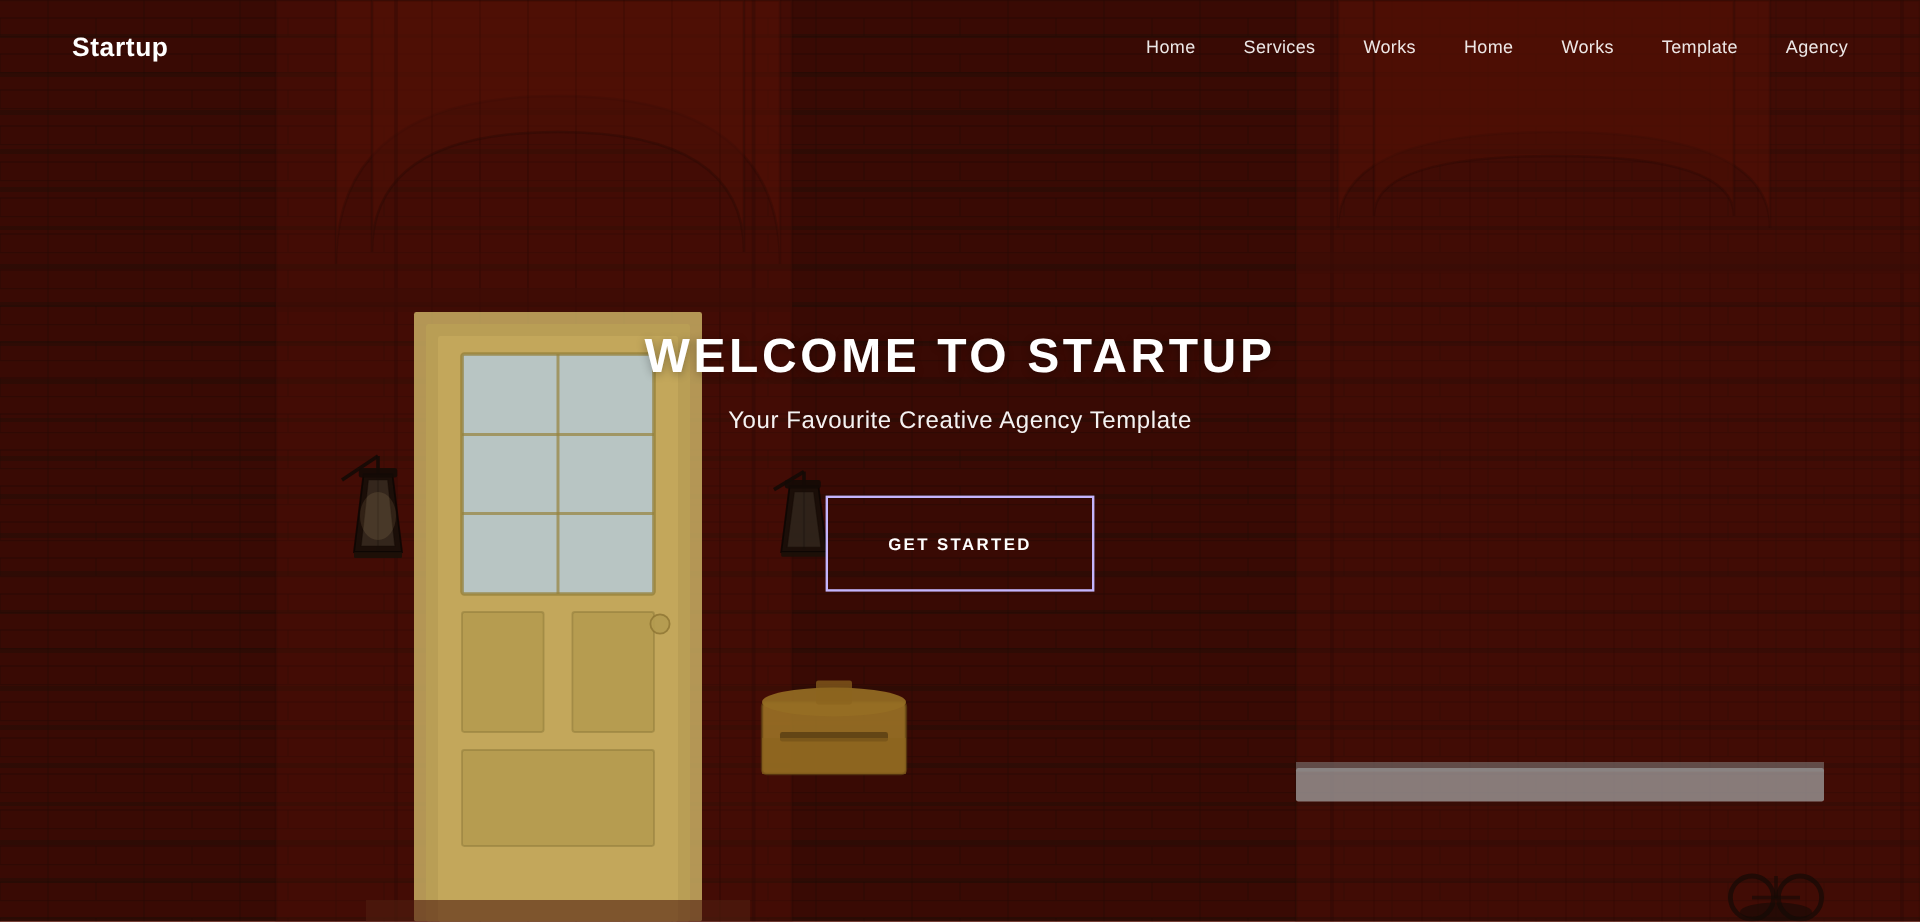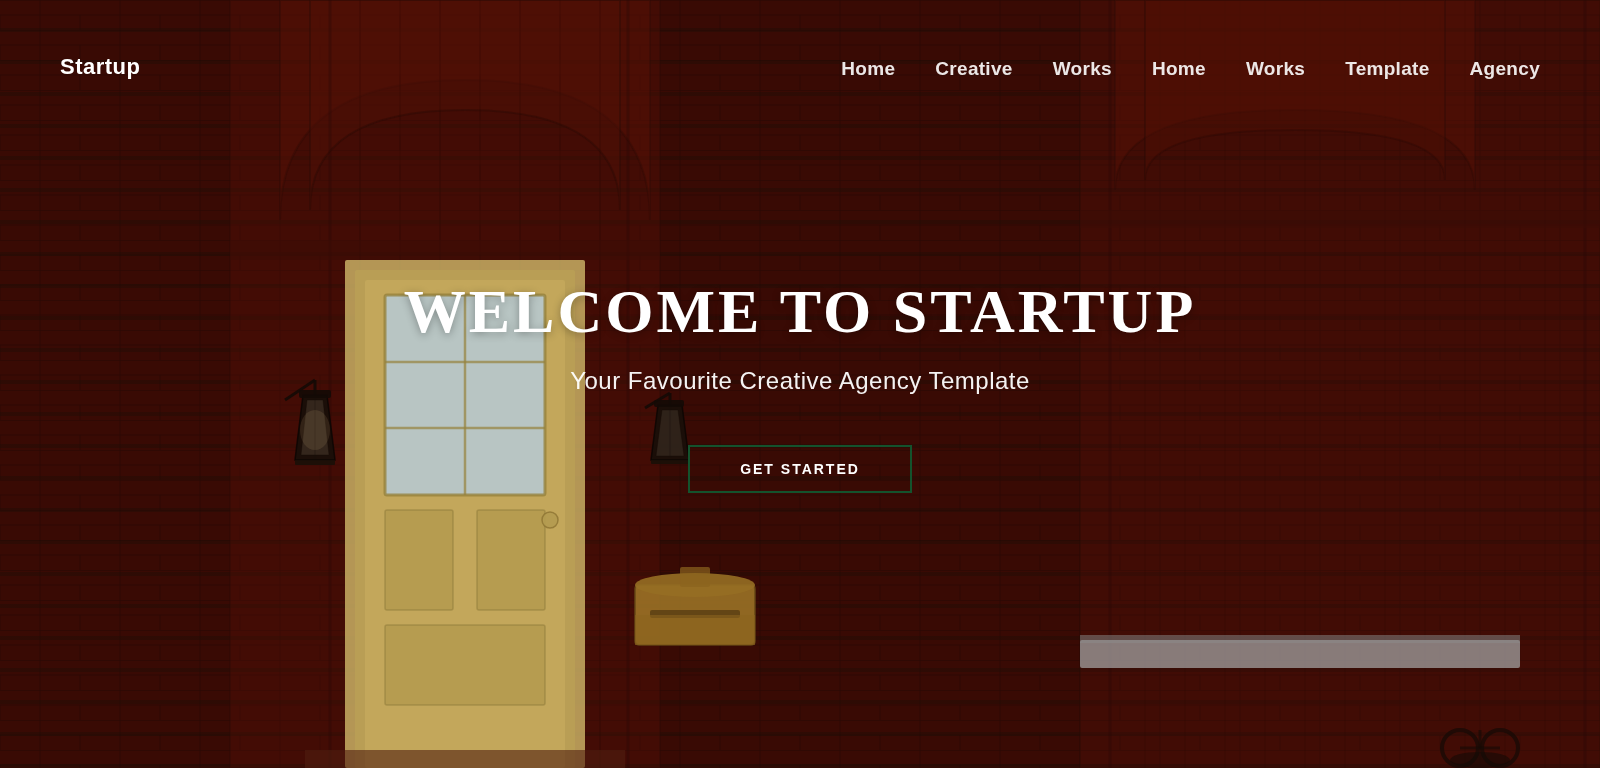--- a/index.html
+++ b/index.html
@@ -83,21 +83,21 @@
     }
 
     
     .navbar {
       position: absolute;
       top: 0;
       left: 0;
       right: 0;
       height: 80px;
       display: flex;
-      align-items: flex-end;
+      align-items: center;
       justify-content: space-between;
       padding: 0 60px;
       z-index: 100;
     }
 
     .navbar-brand {
       color: #fff;
       font-size: 22px;
       font-weight: bold;
       letter-spacing: 0.5px;
@@ -106,55 +106,54 @@
 
     .navbar-nav {
       display: flex;
       gap: 40px;
       list-style: none;
     }
 
     .navbar-nav li a {
       color: rgba(255,255,255,0.9);
       text-decoration: none;
-      font-size: 19px;
+      font-size: 15px;
       letter-spacing: 0.3px;
-      font-weight: 700;
+      font-weight: 400;
     }
 
     
     .hero-content {
       position: relative;
       z-index: 50;
       text-align: center;
       color: #fff;
     }
 
     .hero-title {
-      font-size: 62px;
+      font-size: 40px;
       font-weight: 900;
       letter-spacing: 3px;
       text-transform: uppercase;
       margin-bottom: 20px;
       text-shadow: 0 2px 8px rgba(0,0,0,0.3);
-      font-family: Liberation Serif, serif;
     }
 
     .hero-subtitle {
-      font-size: 24px;
+      font-size: 20px;
       font-weight: 300;
       letter-spacing: 0.5px;
       margin-bottom: 50px;
       color: rgba(255,255,255,0.95);
     }
 
     .hero-btn {
       display: inline-block;
-      padding: 14px 50px;
-      border: 2px solid #14532d;
+      padding: 30px 50px;
+      border: 2px solid #c4b5fd;
       color: #fff;
       font-size: 14px;
       font-weight: 700;
       letter-spacing: 2px;
       text-transform: uppercase;
       text-decoration: none;
       cursor: pointer;
       background: transparent;
       transition: all 0.3s;
     }
@@ -301,21 +300,21 @@
     <circle cx="1460" cy="748" r="18" fill="none" stroke="rgba(20,10,5,0.7)" stroke-width="4"></circle>
     <circle cx="1500" cy="748" r="18" fill="none" stroke="rgba(20,10,5,0.7)" stroke-width="4"></circle>
     <line x1="1460" y1="748" x2="1500" y2="748" stroke="rgba(20,10,5,0.6)" stroke-width="3"></line>
     <line x1="1480" y1="730" x2="1480" y2="748" stroke="rgba(20,10,5,0.6)" stroke-width="3"></line>
   </svg>
 
   <nav class="navbar">
     <a class="navbar-brand" href="#">Startup</a>
     <ul class="navbar-nav" id="nav-list">
         <li><a href="#">Home</a></li>
-        <li><a href="#">Creative</a></li>
+        <li><a href="#">Services</a></li>
         <li><a href="#">Works</a></li>
         <li><a href="#">Home</a></li>
         <li><a href="#">Works</a></li>
         <li><a href="#">Template</a></li>
         <li><a href="#">Agency</a></li>
       </ul>
   </nav>
 
   <div class="hero-content">
     <h1 class="hero-title">WELCOME TO STARTUP</h1>

